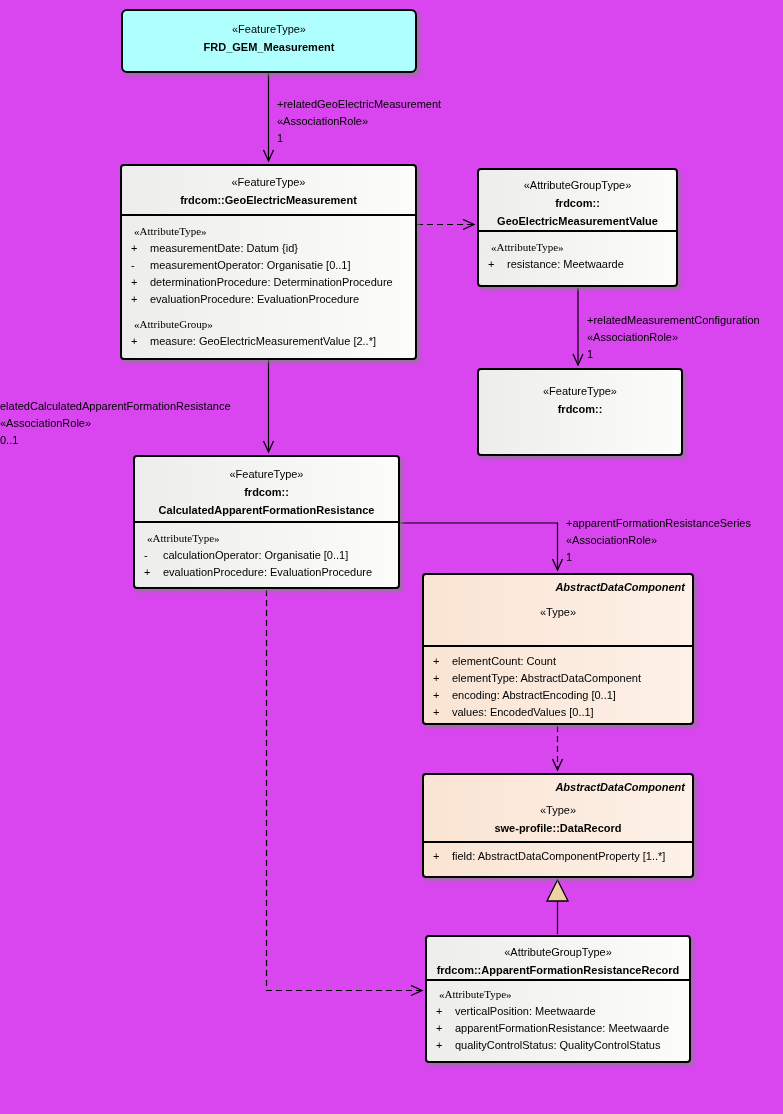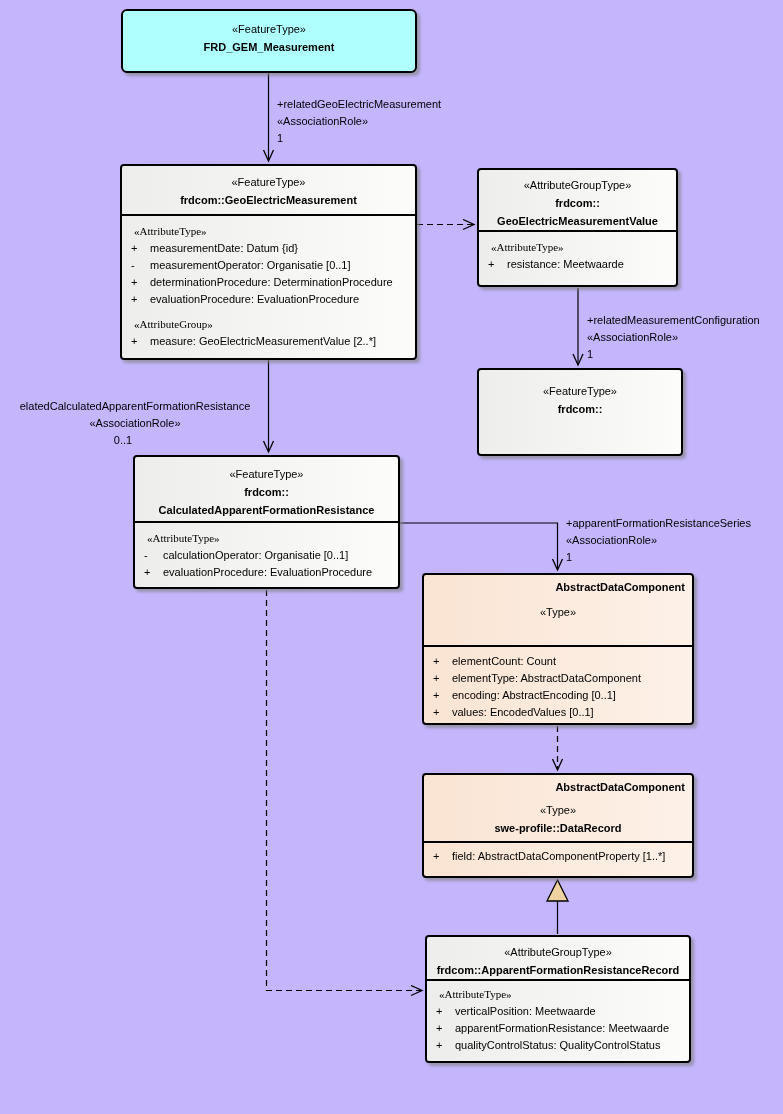--- a/index.html
+++ b/index.html
@@ -1,48 +1,48 @@
 <!DOCTYPE html>
 <html><head>
 <meta charset="utf-8">
 <style>
   html,body { margin:0; padding:0; background:#ffffff; }
   #canvas {
     position:relative; width:783px; height:1114px; overflow:hidden;
     font-family:"Liberation Sans", sans-serif; font-size:11px; color:#000;
-    background:#c4b5fd;
+    background:#d946ef;
   }
   #wires { position:absolute; left:0; top:0; width:783px; height:1114px; pointer-events:none; }
 
   .box {
     position:absolute; box-sizing:border-box;
     border:2px solid #000; border-radius:4px;
     background:linear-gradient(90deg,#ededeb 0%, #fcfcfa 100%);
     box-shadow:3px 3px 3px rgba(130,130,130,.65);
   }
   .box.cyan  { background:#b0ffff; border-radius:6px; }
   .box.peach { background:linear-gradient(90deg,#fae4d3 0%, #fdf1e8 100%); }
 
   .hdr { text-align:center; line-height:18px; }
   .stereo { font-size:11px; }
   .bname  { font-weight:bold; font-size:11px; }
   .parentname {
-    text-align:right; font-weight:bold; 
+    text-align:right; font-weight:bold; font-style:italic;
     padding:4px 7px 0 0; line-height:16px;
   }
   .sep { border-top:2px solid #000; margin:0; }
 
   .body { padding-top:7px; }
   .grouplbl { padding-left:12px; line-height:17px; white-space:nowrap;font-family:Liberation Serif, serif; }
   .gap { height:8px; }
   .attr { display:flex; line-height:17px; white-space:nowrap; overflow:hidden; }
   .vis  { flex:none; width:28px; padding-left:9px; box-sizing:border-box; }
 
   .clabel { position:absolute; line-height:17px; white-space:nowrap; }
-  .clabel.right { text-align:center;padding-left:6px; }
+  .clabel.right { text-align:left; }
   .mult-offset { padding-right:24px; }
 </style>
 </head>
 <body>
 
 <div id="canvas">
 
   <svg id="wires" viewBox="0 0 783 1114">
     <defs>
       <marker id="openArrow" markerWidth="14" markerHeight="14" refX="12" refY="6" orient="auto" markerUnits="userSpaceOnUse">

